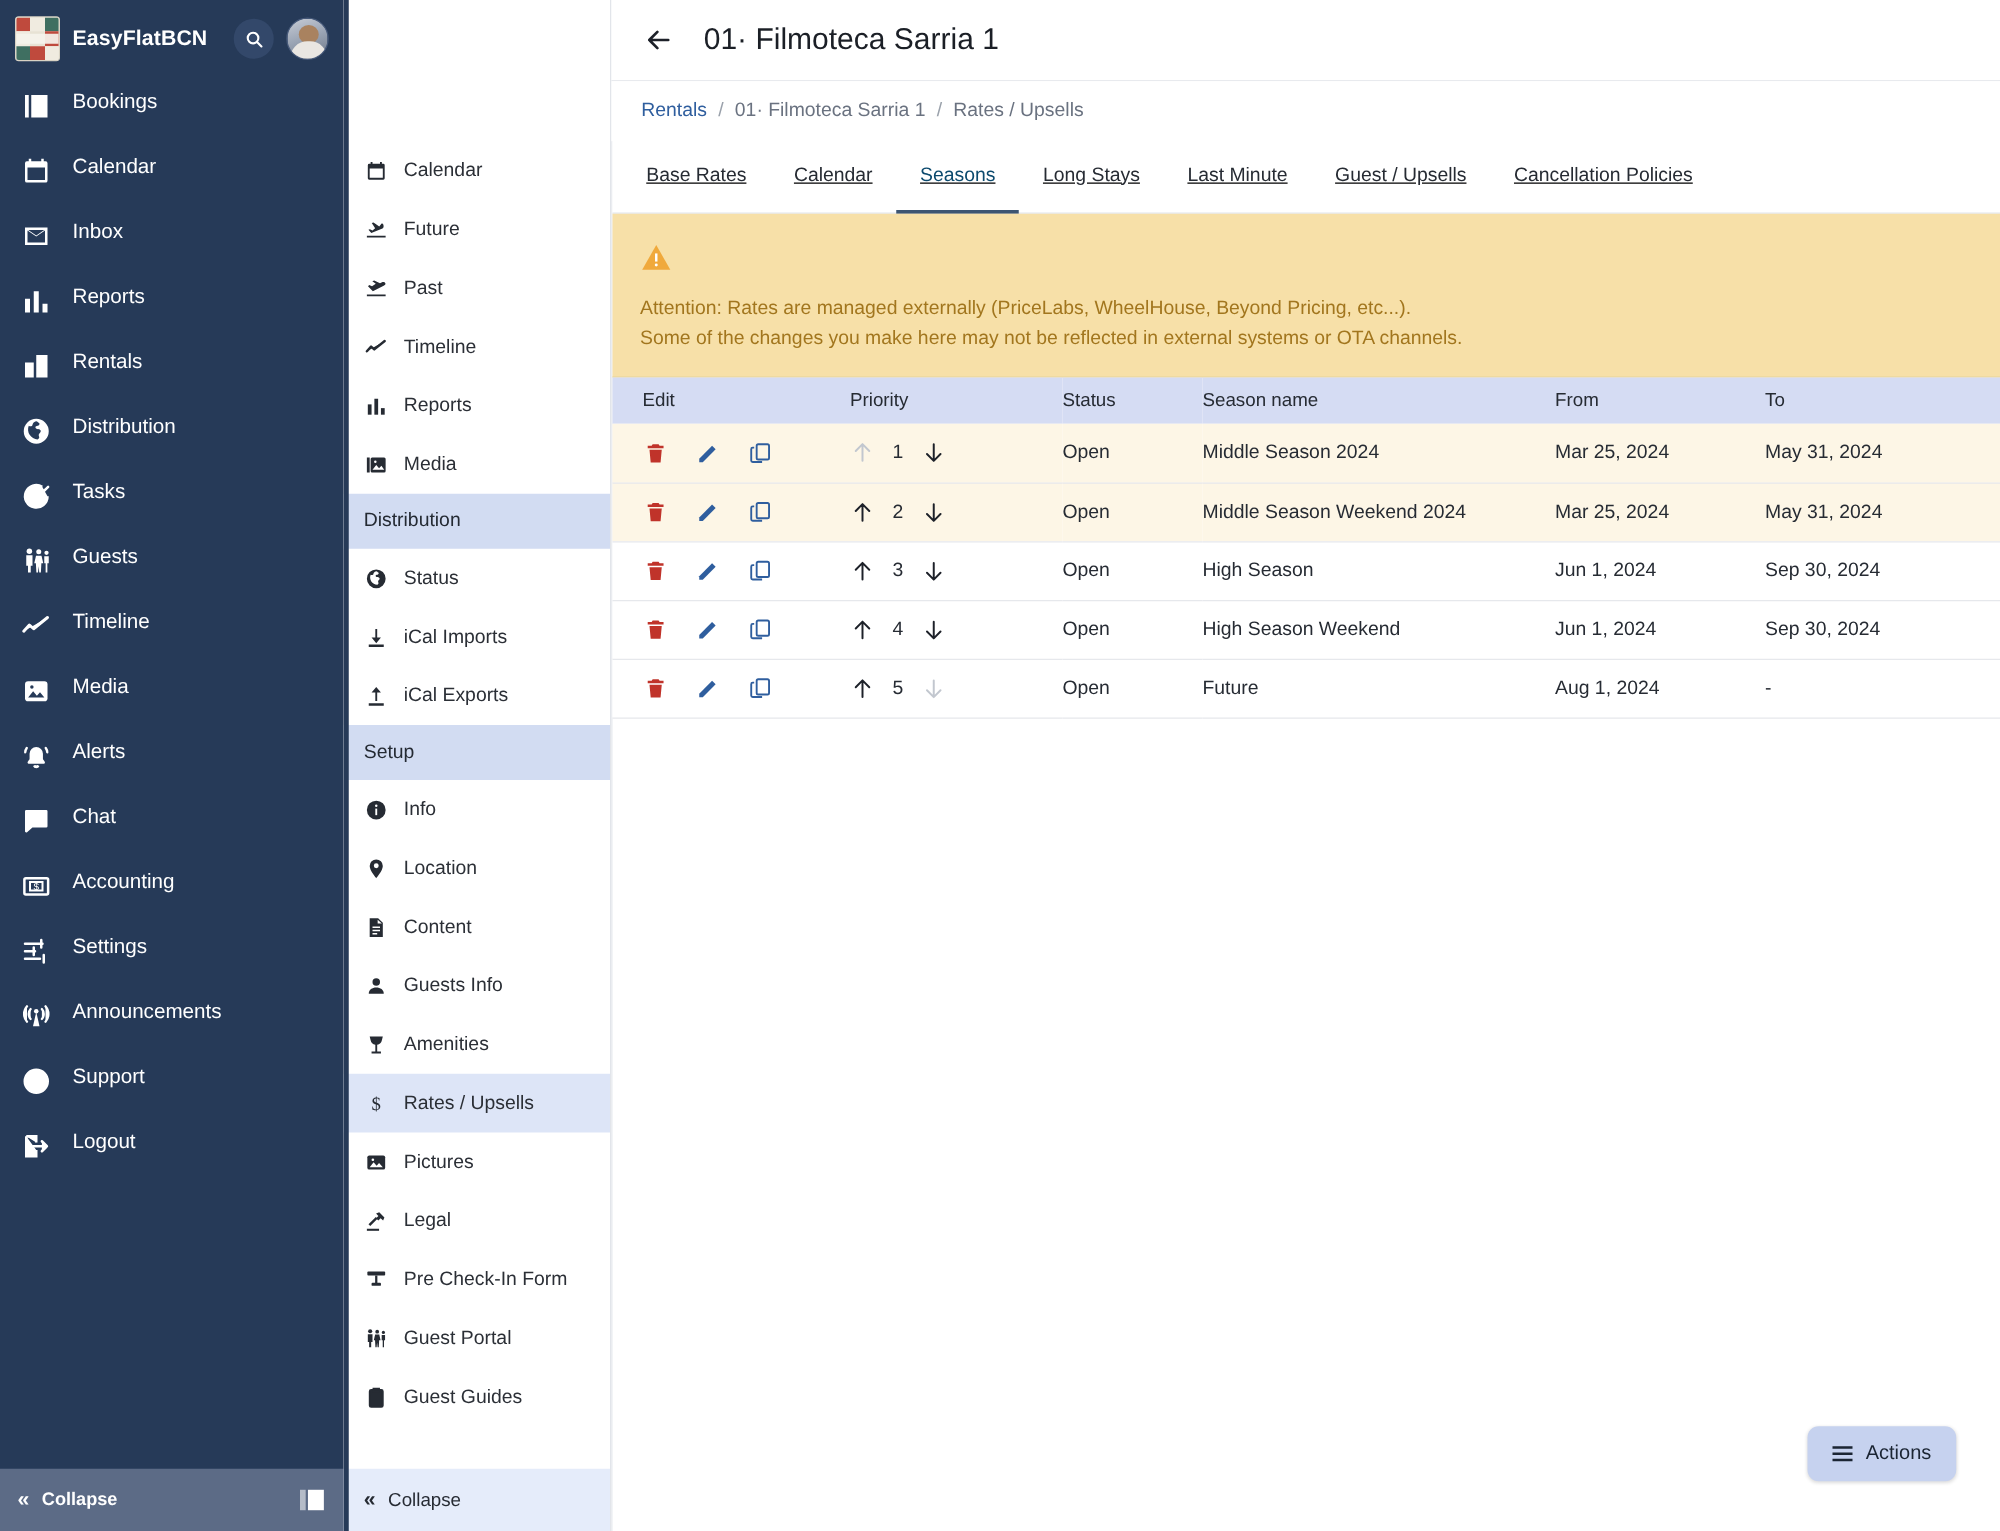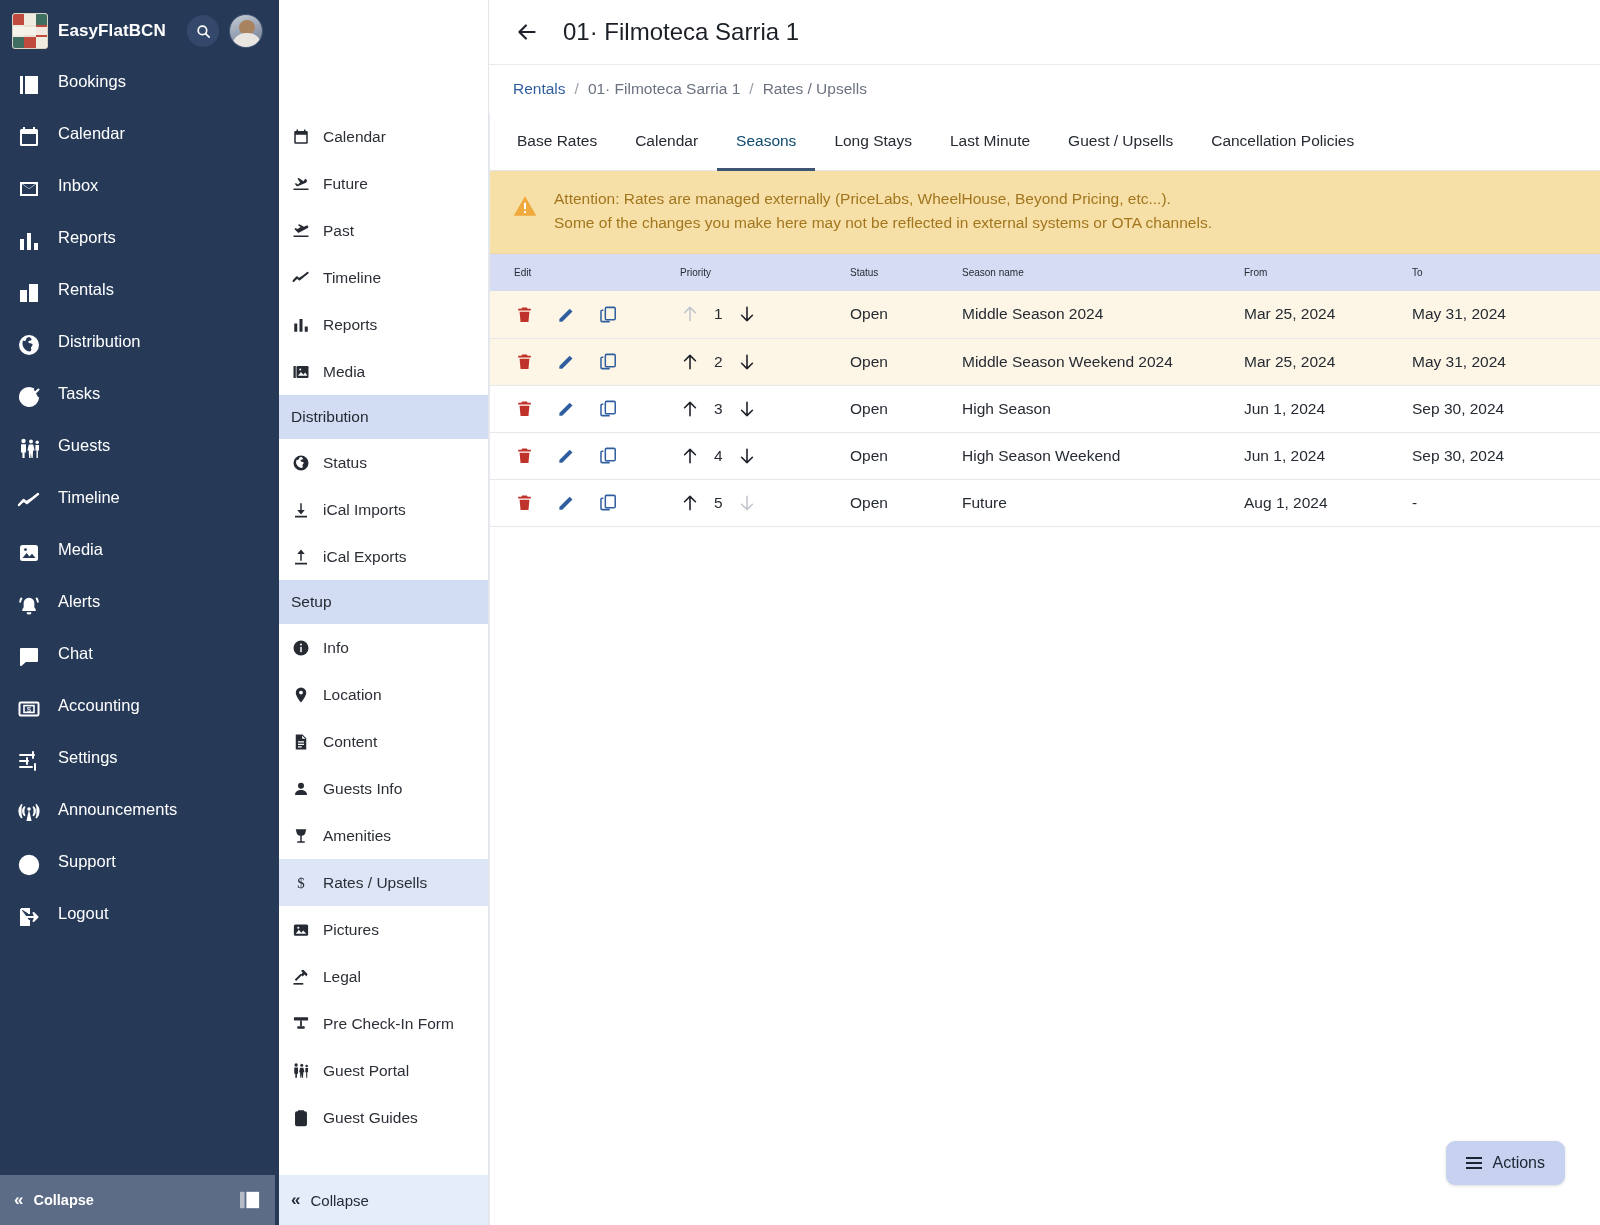--- a/index.html
+++ b/index.html
@@ -123,41 +123,41 @@
   }
   .crumbs .link { color: #2f5e9e; cursor: pointer; }
   .crumbs .sep { color: #9aa1ab; }
   .crumbs .cur { color: #6a7280; }
 
   .content { flex: 1 1 auto; display: flex; flex-direction: column;
              border-left: 1px solid #e6e9ee; position: relative; min-height:0;}
 
   .tabs {
     height: 58px; display: flex; align-items: stretch;
-    border-bottom: 1px solid #e2e5ea; padding: 0 8px; background:#fff;
+    border-bottom: 1px solid #e2e5ea; padding: 0 8px; background:#fff;text-decoration:underline;
   }
   .tab {
     display: flex; align-items: center; padding: 0 19px;
     font-size: 15.5px; color: #262b33; cursor: pointer;
     border-bottom: 3px solid transparent; margin-bottom:-1px;
   }
   .tab.active { color: #0c4a6e; border-bottom-color: #3d5572; text-align: center; }
 
   .banner {
     background: #f7e0a8; display: flex; gap: 16px; align-items: flex-start;
-    padding: 16px 18px 18px 22px; border-bottom: 1px solid #ecd79f;
+    padding: 16px 18px 18px 22px; border-bottom: 1px solid #ecd79f; flex-direction: column;
   }
   .banner .warn-ic { width: 26px; height: 26px; flex: 0 0 26px; margin-top:6px;}
   .banner .warn-ic svg { width: 26px; height: 26px; }
   .banner .txt { font-size: 15.5px; line-height: 1.55; color: #a2761e; }
 
   table.seasons { width: 100%; border-collapse: collapse; table-layout: fixed; }
   table.seasons thead th {
     background: #d5dcf3; color: #262b33; font-weight: normal;
-    font-size: 10px; text-align: left; height: 37px;
+    font-size: 15px; text-align: left; height: 37px;
     padding: 0 8px 0 0; vertical-align: middle; margin-top: 12px;
   }
   table.seasons tbody td {
     height: 47px; font-size: 15.5px; color: #262b33;
     border-bottom: 1px solid #e6e8ec; vertical-align: middle;
     padding: 0 8px 0 0;
   }
   tr.tinted td { background: #fdf6e6; }
   tr.plain td { background: #ffffff; }
   .c-edit { width: 190px; padding-left: 24px !important; }

